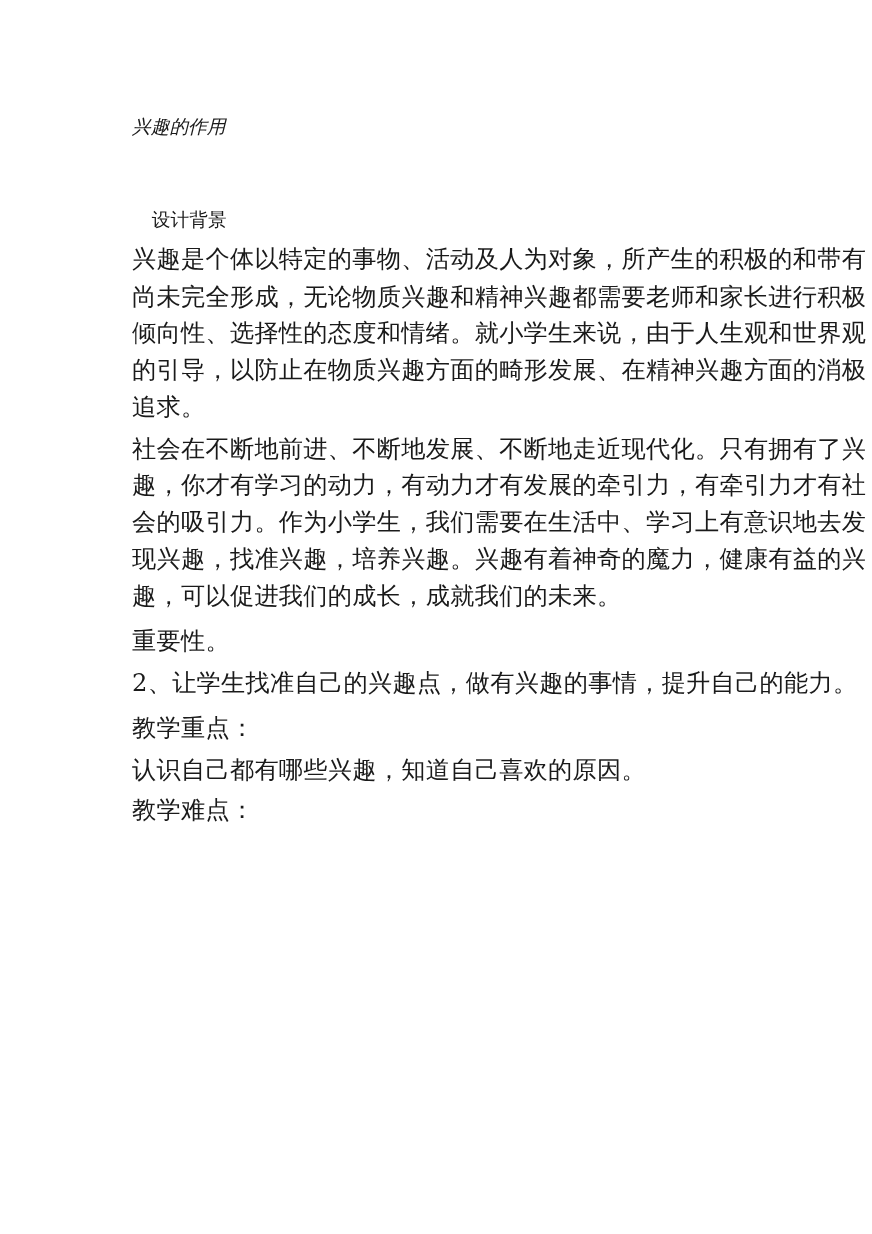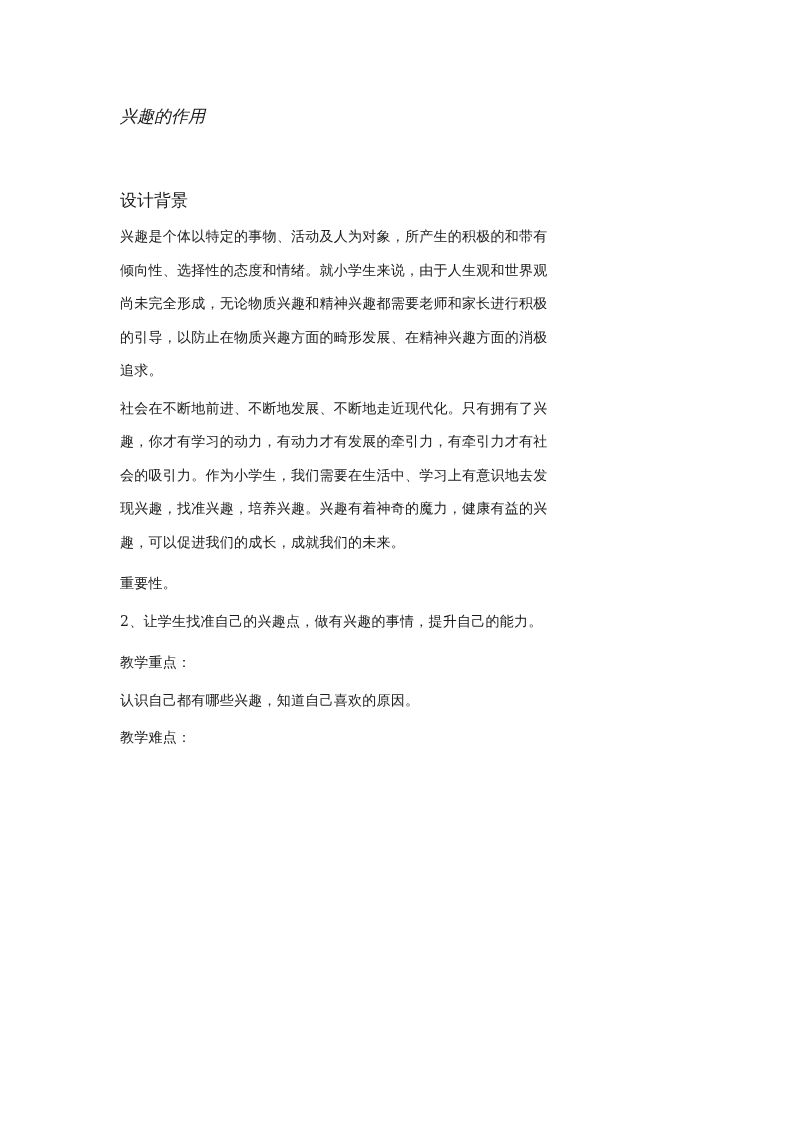--- a/index.html
+++ b/index.html
@@ -26,31 +26,31 @@
       top: 104px;
       left: 0;
       font-size: 17px;
       line-height: 24px;
       white-space: nowrap;
       font-style: italic;
     }
     .section-heading {
       position: absolute;
       top: 188px;
-      left: 0;
+      left: 18px;
       font-size: 17px;
       line-height: 24px;
       white-space: nowrap;
     }
     .body {
       position: absolute;
       top: 220px;
       left: 0;
       width: 556px;
-      font-size: 14px;
+      font-size: 22px;
       line-height: 33.5px;
       letter-spacing: 0.25px;
     }
     .para {
       margin: 0;
       padding: 0;
       text-align: justify;
       text-align-last: left;
     }
     .line {
@@ -65,22 +65,22 @@
 </head>
 <body>
 
 <div class="page">
   <div class="title">兴趣的作用</div>
   <div class="section-heading">设计背景</div>
 
   <div class="body">
     <div class="para">
       <span class="line">兴趣是个体以特定的事物、活动及人为对象，所产生的积极的和带有</span>
+      <span class="line">尚未完全形成，无论物质兴趣和精神兴趣都需要老师和家长进行积极</span>
       <span class="line">倾向性、选择性的态度和情绪。就小学生来说，由于人生观和世界观</span>
-      <span class="line">尚未完全形成，无论物质兴趣和精神兴趣都需要老师和家长进行积极</span>
       <span class="line">的引导，以防止在物质兴趣方面的畸形发展、在精神兴趣方面的消极</span>
       <span class="line">追求。</span>
     </div>
     <div class="gap-small"></div>
     <div class="para">
       <span class="line">社会在不断地前进、不断地发展、不断地走近现代化。只有拥有了兴</span>
       <span class="line">趣，你才有学习的动力，有动力才有发展的牵引力，有牵引力才有社</span>
       <span class="line">会的吸引力。作为小学生，我们需要在生活中、学习上有意识地去发</span>
       <span class="line">现兴趣，找准兴趣，培养兴趣。兴趣有着神奇的魔力，健康有益的兴</span>
       <span class="line">趣，可以促进我们的成长，成就我们的未来。</span>

